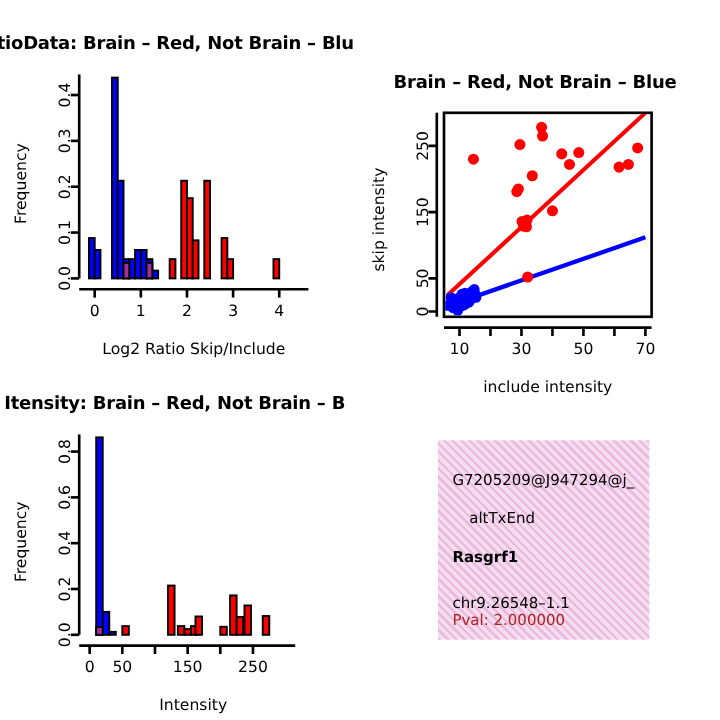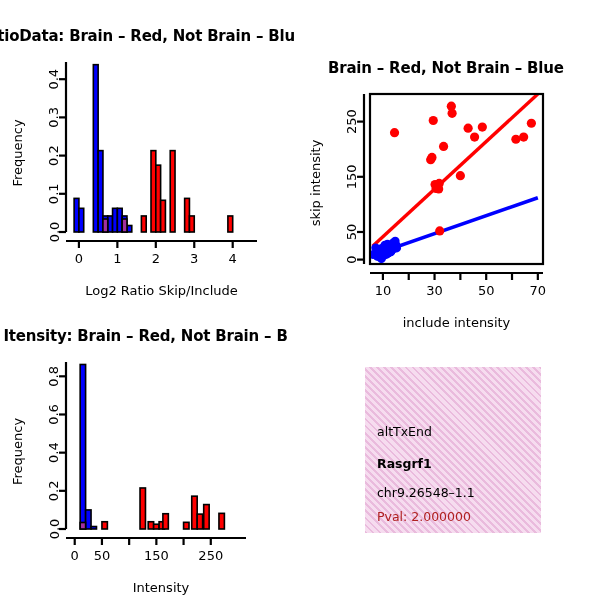--- a/index.html
+++ b/index.html
@@ -334,20 +334,21 @@
         <line x1="183.57377049180326" y1="238" x2="183.57377049180326" y2="245" stroke="#000" stroke-width="2.2"></line>
         <line x1="210.78688524590166" y1="238" x2="210.78688524590166" y2="245" stroke="#000" stroke-width="2.2"></line>
         <text x="210.78688524590166" y="260" text-anchor="middle" font-size="13" fill="#000">250</text>
         <text x="161" y="292" text-anchor="middle" font-size="13" fill="#000">Intensity</text>
         <text x="22" y="151.5" text-anchor="middle" font-size="13" fill="#000" transform="rotate(-90 22 151.5)">Frequency</text>
       </svg>
   </div>
 
   <div class="panel" style="left:300px; top:300px; width:300px; height:300px;">
     <div id="infobox" style="left:65px; top:67px; width:176px; height:166px;">
-      <div class="line" style="top:57px;">altTxEnd</div>
+      <div class="line" style="top:25px;">G7205209@J947294@j_</div>
+      <div class="line" style="top:57px;margin-left:14px;">altTxEnd</div>
       <div class="line" style="top:89px;font-weight:bold;">Rasgrf1</div>
-      <div class="line" style="top:118px;">chr9.26548–1.1</div>
+      <div class="line" style="top:128px;">chr9.26548–1.1</div>
       <div class="line pval" style="top:142px;">Pval: 2.000000</div>
     </div>
   </div>
 
 </div>
 
 </body></html>

